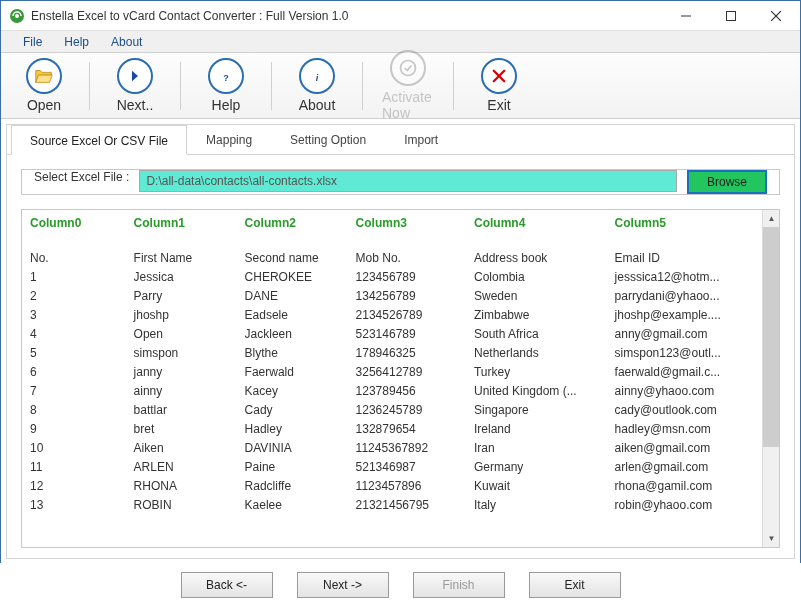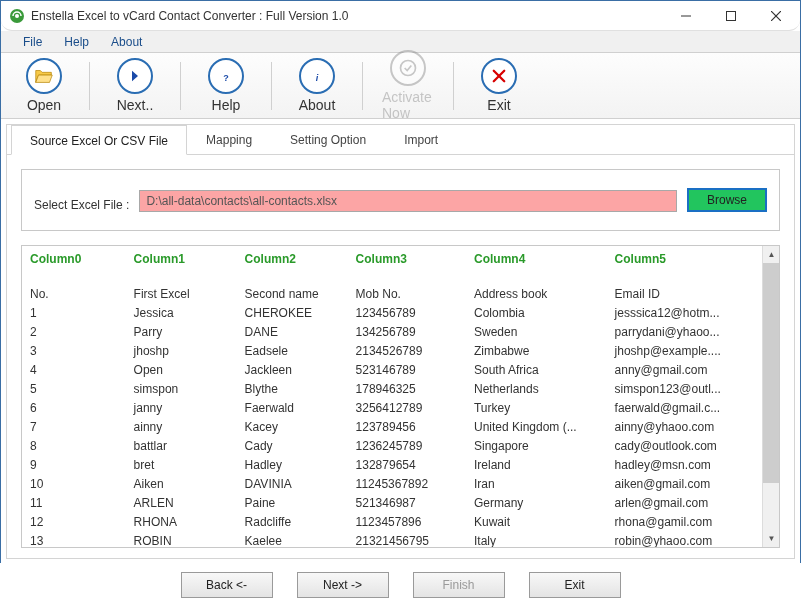--- a/index.html
+++ b/index.html
@@ -1,38 +1,38 @@
 <!DOCTYPE html>
 <html><head>
 <meta charset="utf-8">
 <style>
 * { margin: 0; padding: 0; box-sizing: border-box; font-family: Tahoma, "Segoe UI", sans-serif; font-size: 12px; }
 body { background: #fff; width: 801px; height: 607px; overflow: hidden; border: 1px solid #3a6ea5; }
-.titlebar { height: 30px; background: #fff; display: flex; align-items: center; padding: 0 2px 0 8px; border-bottom: 1px solid #e0e0e0; border-radius: 11px; }
+.titlebar { height: 30px; background: #fff; display: flex; align-items: center; padding: 0 2px 0 8px; border-bottom: 1px solid #e0e0e0; }
 .titlebar .app-icon { width: 16px; height: 16px; margin-right: 6px; }
 .titlebar .title { flex: 1; color: #333; font-size: 12px; }
 .titlebar .winbtn { width: 45px; height: 29px; display: flex; align-items: center; justify-content: center; cursor: pointer; }
 .menubar { height: 22px; background: #f0f0f0; display: flex; align-items: center; padding: 0 12px; gap: 2px; border-bottom: 1px solid #d0d0d0; }
 .menubar .menuitem { padding: 2px 10px; color: #1a4d8a; cursor: pointer; }
 .toolbar { height: 66px; background: linear-gradient(#fdfdfd,#f3f3f3); display: flex; align-items: center; padding: 4px 10px; gap: 8px; border-bottom: 1px solid #d0d0d0; }
 .toolbtn { display: flex; flex-direction: column; align-items: center; justify-content: center; padding: 3px 6px; border: 1px solid transparent; border-radius: 3px; cursor: pointer; width: 66px; }
 .toolbtn.disabled { opacity: 0.45; cursor: default; }
 .toolbtn .icon-wrap { width: 36px; height: 36px; border-radius: 50%; border: 2px solid #2a6db3; background: #fff; display: flex; align-items: center; justify-content: center; margin-bottom: 3px; }
 .toolbtn.disabled .icon-wrap { border-color: #888; }
 .toolbtn .lbl { font-size: 14px; color: #333; }
 .toolbtn.disabled .lbl { color: #888; }
 .toolsep { width: 1px; height: 48px; background: #d0d0d0; margin: 0 4px; }
 .wizard-area { position: absolute; top: 124px; left: 6px; right: 6px; bottom: 48px; background: #fff; border: 1px solid #d4d4d4; }
 .tabs { display: flex; height: 30px; border-bottom: 1px solid #d4d4d4; padding-left: 4px; }
 .tab { padding: 0 18px; height: 30px; line-height: 30px; color: #444; cursor: pointer; border: 1px solid transparent; border-bottom: none; margin-top: -1px; font-size: 12px; }
 .tab.active { background: #fff; border: 1px solid #d4d4d4; border-bottom: 1px solid #fff; position: relative; top: 1px; color: #222; }
 .tab-body { padding: 14px 14px 10px 14px; height: calc(100% - 30px); display: flex; flex-direction: column; }
-.file-row { border: 1px solid #c8c8c8; padding: 18px 12px; display: flex; align-items: flex-end; gap: 10px; }
+.file-row { border: 1px solid #c8c8c8; padding: 0 12px; display: flex; align-items: flex-start; gap: 10px; }
 .file-row label { color: #333; font-size: 12px; }
-.file-row input[type=text] { flex: 1; height: 22px; border: 1px solid #a8a8a8; padding: 0 6px; font-size: 12px; color: #555; background: #fca5a5; }
+.file-row input[type=text] { flex: 1; height: 22px; border: 1px solid #a8a8a8; padding: 0 6px; font-size: 12px; color: #555; background: #5eead4; }
 .file-row .browse { height: 24px; width: 80px; border: 2px solid #1a6fc4; background: #22c55e; color: #222; cursor: pointer; font-size: 12px; }
 .grid-wrap { flex: 1; margin-top: 14px; border: 1px solid #c8c8c8; display: flex; overflow: hidden; }
 .grid { flex: 1; overflow: hidden; }
 .grid table { width: 100%; border-collapse: collapse; table-layout: fixed; }
 .grid th { text-align: left; font-weight: bold; color: #2a9a2a; padding: 6px 8px; height: 26px; font-size: 12px; white-space: nowrap; }
 .grid td { padding: 2px 8px; color: #333; font-size: 12px; white-space: nowrap; overflow: hidden; text-overflow: ellipsis; height: 19px; }
 .grid tr.hdrspacer td { height: 12px; }
 .vscroll { width: 17px; background: #f0f0f0; border-left: 1px solid #dcdcdc; position: relative; }
 .vscroll .arrow { height: 17px; width: 17px; background: #f0f0f0; display:flex; align-items:center; justify-content:center; position:absolute; left:0; font-size:8px; color:#555; }
 .vscroll .arrow.up { top:0; }
@@ -175,21 +175,21 @@
               <tr class="hdrspacer">
                 <td></td>
                 <td></td>
                 <td></td>
                 <td></td>
                 <td></td>
                 <td></td>
               </tr>
               <tr>
                 <td>No.</td>
-                <td>First Excel</td>
+                <td>First Name</td>
                 <td>Second name</td>
                 <td>Mob No.</td>
                 <td>Address book</td>
                 <td>Email ID</td>
               </tr>
               <tr>
                 <td>1</td>
                 <td>Jessica</td>
                 <td>CHEROKEE</td>
                 <td>123456789</td>

